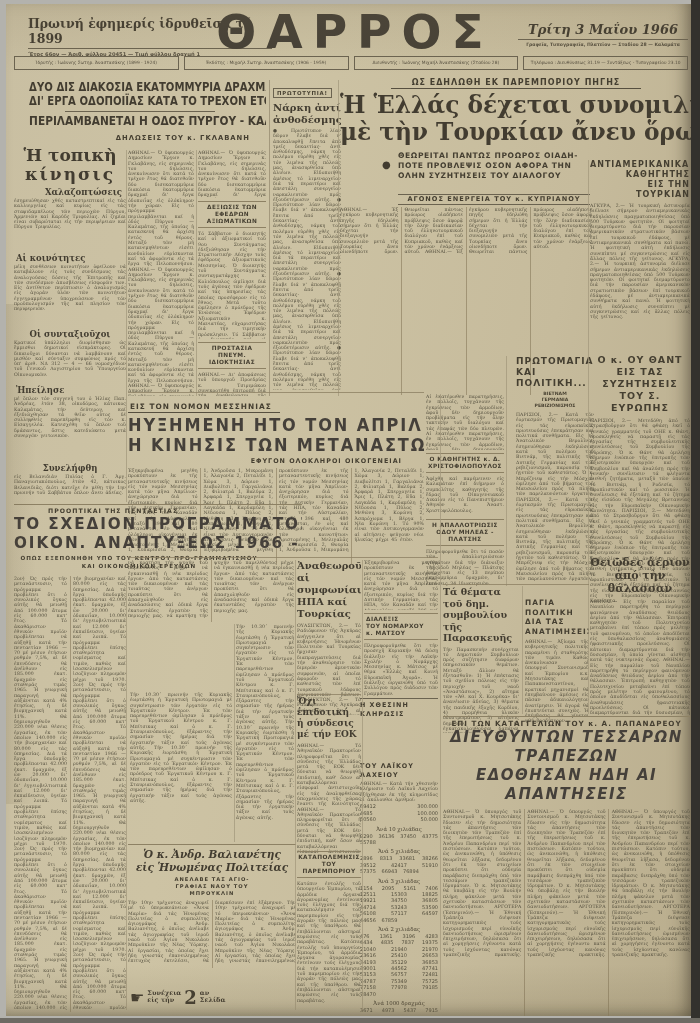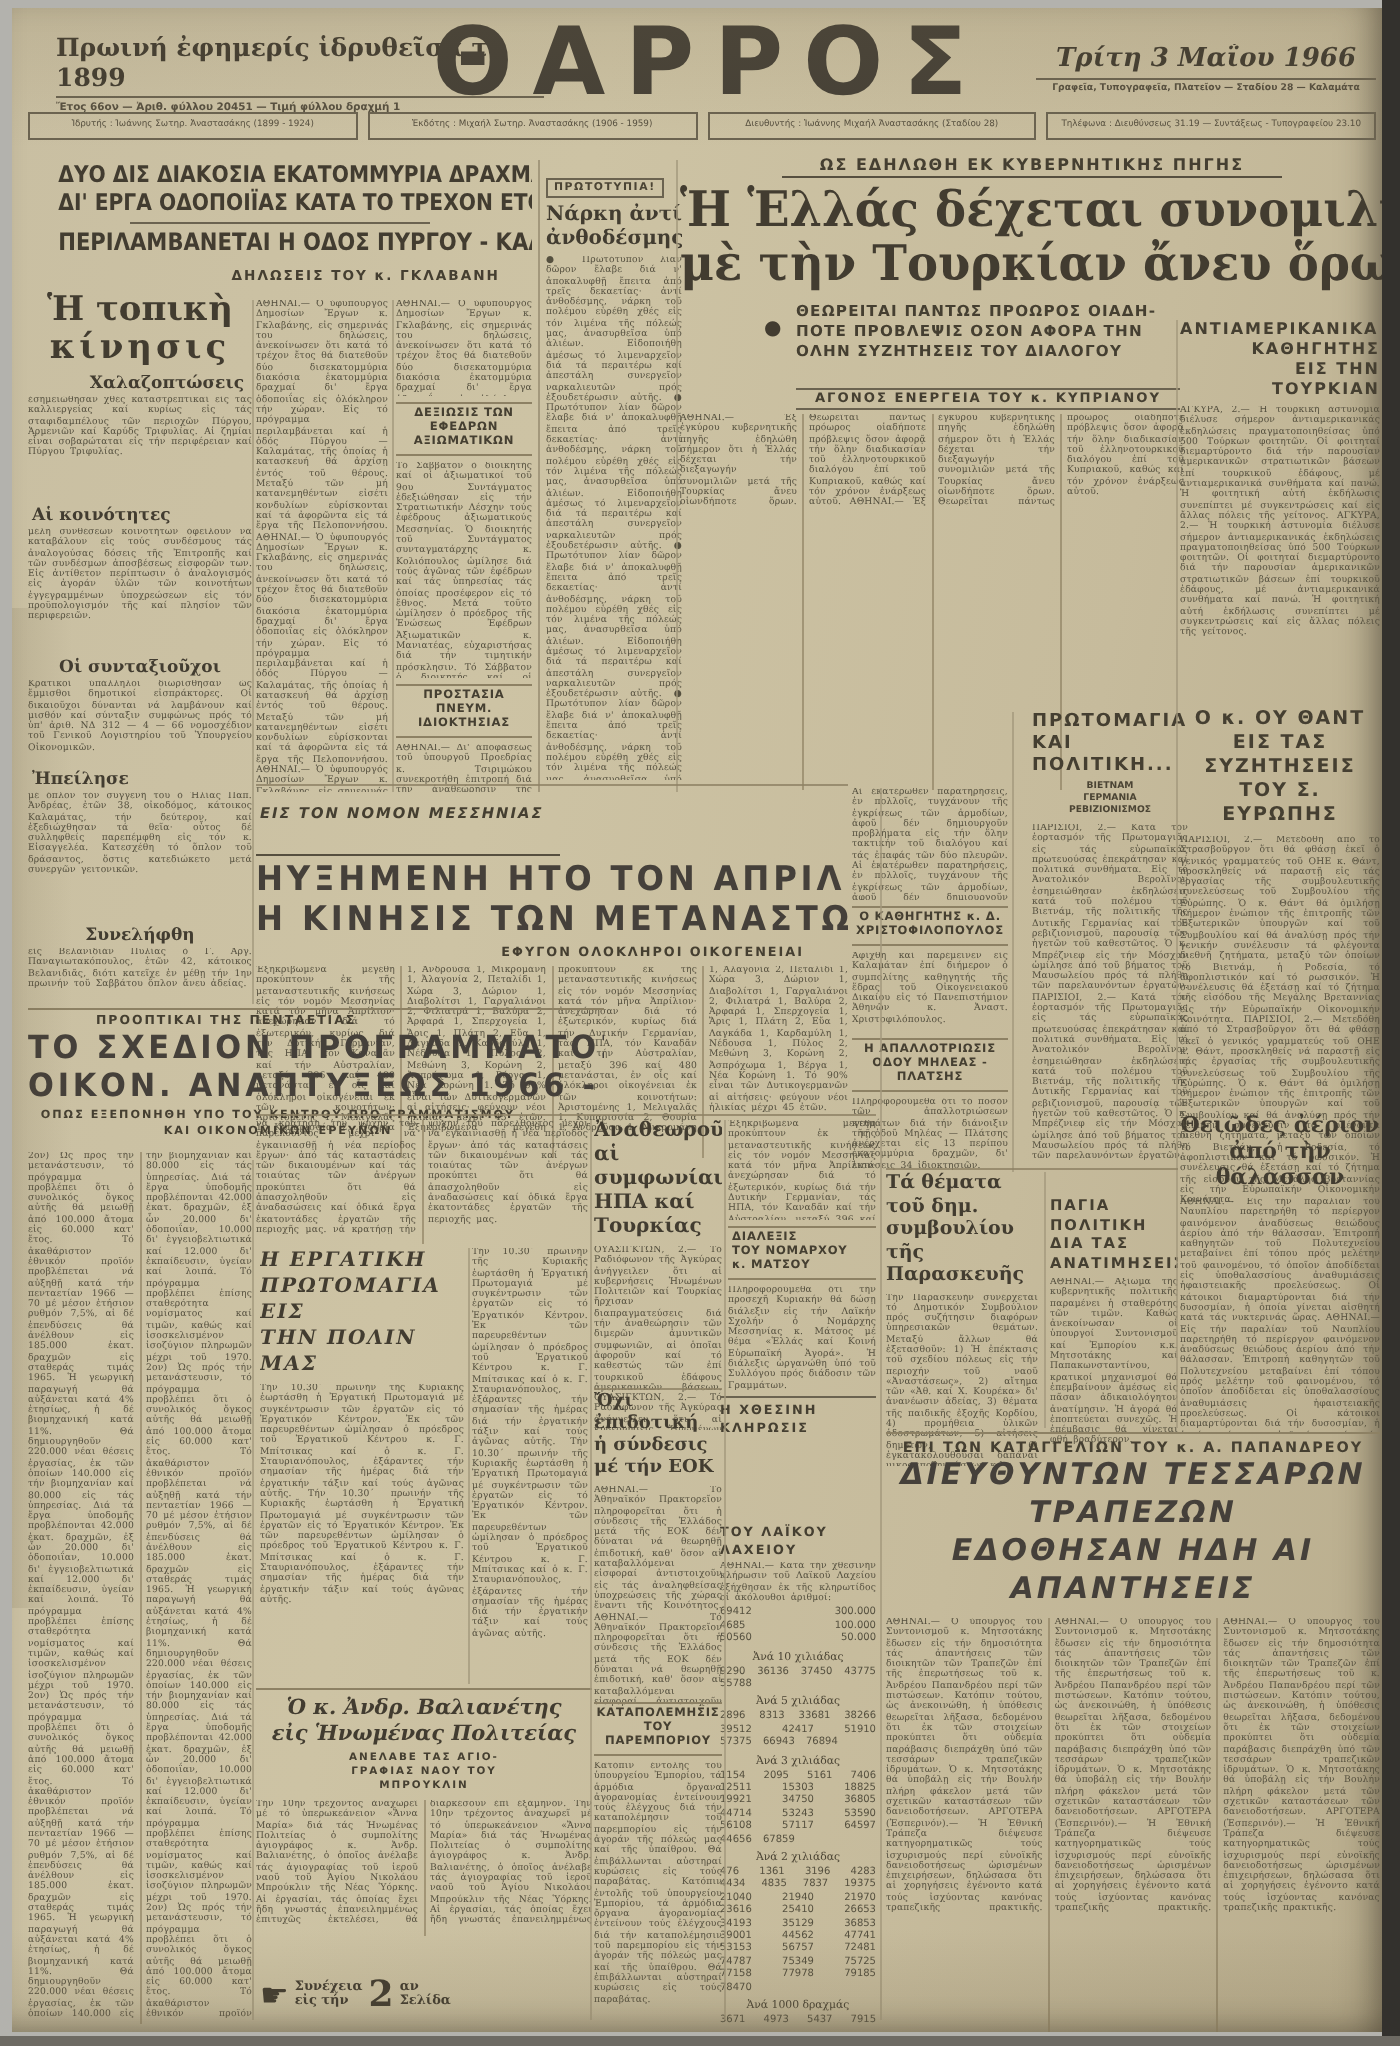--- a/index.html
+++ b/index.html
@@ -90,21 +90,21 @@
     <div class="body" style="height:46px;">ΑΘΗΝΑΙ.— Δι' ἀποφάσεως τοῦ ὑπουργοῦ Προεδρίας κ. Τσιριμώκου συνεκροτήθη ἐπιτροπή διά τήν ἀναθεώρησιν τῆς νομοθεσίας περί προστασίας τῆς πνευματικῆς ἰδιοκτησίας.</div>
   </div>
 
   <div class="blk" style="left:263px;top:76px;width:68px;height:316px;border-left:1px solid #a3987c;padding-left:3px;">
     <div class="sans b" style="font-size:5.4px;border:1px solid #6b6350;display:inline-block;padding:1px 3px;letter-spacing:.8px;color:#4b4434;">ΠΡΩΤΟΤΥΠΙΑ!</div>
     <div class="serifhead" style="font-size:10px;line-height:11.5px;margin:3px 0 3px;">Νάρκη ἀντί ἀνθοδέσμης...</div>
     <div class="body" style="height:262px;">● Πρωτότυπον λίαν δῶρον ἔλαβε διά ν' ἀποκαλυφθῇ ἔπειτα ἀπό τρεῖς δεκαετίας· ἀντί ἀνθοδέσμης, νάρκη τοῦ πολέμου εὑρέθη χθές εἰς τόν λιμένα τῆς πόλεώς μας, ἀνασυρθεῖσα ὑπό ἁλιέων. Εἰδοποιήθη ἀμέσως τό λιμεναρχεῖον διά τά περαιτέρω καί ἀπεστάλη συνεργεῖον ναρκαλιευτῶν πρός ἐξουδετέρωσιν αὐτῆς. ● Πρωτότυπον λίαν δῶρον ἔλαβε διά ν' ἀποκαλυφθῇ ἔπειτα ἀπό τρεῖς δεκαετίας· ἀντί ἀνθοδέσμης, νάρκη τοῦ πολέμου εὑρέθη χθές εἰς τόν λιμένα τῆς πόλεώς μας, ἀνασυρθεῖσα ὑπό ἁλιέων. Εἰδοποιήθη ἀμέσως τό λιμεναρχεῖον διά τά περαιτέρω καί ἀπεστάλη συνεργεῖον ναρκαλιευτῶν πρός ἐξουδετέρωσιν αὐτῆς. ● Πρωτότυπον λίαν δῶρον ἔλαβε διά ν' ἀποκαλυφθῇ ἔπειτα ἀπό τρεῖς δεκαετίας· ἀντί ἀνθοδέσμης, νάρκη τοῦ πολέμου εὑρέθη χθές εἰς τόν λιμένα τῆς πόλεώς μας, ἀνασυρθεῖσα ὑπό ἁλιέων. Εἰδοποιήθη ἀμέσως τό λιμεναρχεῖον διά τά περαιτέρω καί ἀπεστάλη συνεργεῖον ναρκαλιευτῶν πρός ἐξουδετέρωσιν αὐτῆς. ● Πρωτότυπον λίαν δῶρον ἔλαβε διά ν' ἀποκαλυφθῇ ἔπειτα ἀπό τρεῖς δεκαετίας· ἀντί ἀνθοδέσμης, νάρκη τοῦ πολέμου εὑρέθη χθές εἰς τόν λιμένα τῆς πόλεώς μας, ἀνασυρθεῖσα ὑπό ἁλιέων. Εἰδοποιήθη ἀμέσως τό λιμεναρχεῖον διά τά περαιτέρω καί ἀπεστάλη συνεργεῖον ναρκαλιευτῶν πρός ἐξουδετέρωσιν αὐτῆς. ● Πρωτότυπον λίαν δῶρον ἔλαβε διά ν' ἀποκαλυφθῇ ἔπειτα ἀπό τρεῖς δεκαετίας· ἀντί ἀνθοδέσμης, νάρκη τοῦ πολέμου εὑρέθη χθές εἰς τόν λιμένα τῆς πόλεώς μας, ἀνασυρθεῖσα ὑπό ἁλιέων. Εἰδοποιήθη ἀμέσως τό λιμεναρχεῖον διά τά περαιτέρω καί ἀπεστάλη συνεργεῖον ναρκαλιευτῶν πρός ἐξουδετέρωσιν αὐτῆς.</div>
   </div>
 
   <div class="blk" style="left:334px;top:74px;width:352px;">
-    <div class="kick c" style="font-size:8px;width:250px;margin:0 auto;border-bottom:1px solid #564f3f;padding-bottom:1px;">ΩΣ ΕΔΗΛΩΘΗ ΕΚ ΚΥΒΕΡΝΗΤΙΚΗΣ ΠΗΓΗΣ</div>
+    <div class="kick c" style="font-size:8px;width:250px;margin:0 auto;border-bottom:1px solid #564f3f;padding-bottom:1px;">ΩΣ ΕΔΗΛΩΘΗ ΕΚ ΠΑΡΕΜΠΟΡΙΟΥ ΠΗΓΗΣ</div>
     <div class="serifhead cond95" style="font-size:24.5px;line-height:27px;margin-top:2px;">Ἡ Ἑλλάς δέχεται συνομιλίας</div>
     <div class="serifhead cond95" style="font-size:24.5px;line-height:27px;">μὲ τὴν Τουρκίαν ἄνευ ὅρων</div>
     <div style="position:relative;margin:6px 0 0 58px;width:200px;">
       <span style="position:absolute;left:-16px;top:8px;font-size:10px;color:#423c30;">●</span>
       <div class="kick" style="font-size:7.6px;letter-spacing:.6px;line-height:10px;">ΘΕΩΡΕΙΤΑΙ ΠΑΝΤΩΣ ΠΡΟΩΡΟΣ ΟΙΑΔΗ-</div>
       <div class="kick" style="font-size:7.6px;letter-spacing:.6px;line-height:10px;">ΠΟΤΕ ΠΡΟΒΛΕΨΙΣ ΟΣΟΝ ΑΦΟΡΑ ΤΗΝ</div>
       <div class="kick" style="font-size:7.6px;letter-spacing:.6px;line-height:10px;">ΟΛΗΝ ΣΥΖΗΤΗΣΕΙΣ ΤΟΥ ΔΙΑΛΟΓΟΥ</div>
     </div>
   </div>
 
@@ -144,21 +144,21 @@
 
   <div class="blk" style="left:420px;top:390px;width:78px;height:192px;">
     <div class="body" style="height:56px;">Αἱ ἑκατέρωθεν παρατηρήσεις, ἐν πολλοῖς, τυγχάνουν τῆς ἐγκρίσεως τῶν ἁρμοδίων, ἀφοῦ δέν δημιουργοῦν προβλήματα εἰς τήν ὅλην τακτικήν τοῦ διαλόγου καί τάς ἐπαφάς τῶν δύο πλευρῶν. Αἱ ἑκατέρωθεν παρατηρήσεις, ἐν πολλοῖς, τυγχάνουν τῆς ἐγκρίσεως τῶν ἁρμοδίων, ἀφοῦ δέν δημιουργοῦν προβλήματα εἰς τήν ὅλην τακτικήν τοῦ διαλόγου καί τάς ἐπαφάς τῶν δύο πλευρῶν.</div>
     <div class="smallhead">Ο ΚΑΘΗΓΗΤΗΣ κ. Δ. ΧΡΙΣΤΟΦΙΛΟΠΟΥΛΟΣ</div>
     <div class="body" style="height:40px;">Ἀφίχθη καί παρέμεινεν εἰς Καλαμάταν ἐπί διήμερον ὁ συμπολίτης καθηγητής τῆς ἕδρας τοῦ Οἰκογενειακοῦ Δικαίου εἰς τό Πανεπιστήμιον Ἀθηνῶν κ. Ἀναστ. Χριστοφιλόπουλος.</div>
     <div class="smallhead">Η ΑΠΑΛΛΟΤΡΙΩΣΙΣ ΟΔΟΥ ΜΗΛΕΑΣ - ΠΛΑΤΣΗΣ</div>
     <div class="body" style="height:42px;">Πληροφορούμεθα ὅτι τό ποσόν τῶν ἀπαλλοτριώσεων κτημάτων διά τήν διάνοιξιν τῆς ὁδοῦ Μηλέας — Πλάτσης ἀνέρχεται εἰς 13 περίπου ἑκατομμύρια δραχμῶν, δι' ἐκτάσεις 34 ἰδιοκτησιῶν.</div>
   </div>
 
   <div class="blk" style="left:122px;top:390px;width:296px;">
-    <div class="kick" style="font-size:7.4px;display:inline-block;border-bottom:1px solid #564f3f;padding:0 8px 16px 2px;font-style:italic;">ΕΙΣ ΤΟΝ ΝΟΜΟΝ ΜΕΣΣΗΝΙΑΣ</div>
+    <div class="kick" style="font-size:7.4px;display:inline-block;border-bottom:1px solid #564f3f;padding:0 8px 1px 2px;">ΕΙΣ ΤΟΝ ΝΟΜΟΝ ΜΕΣΣΗΝΙΑΣ</div>
     <div class="sans b cond95" style="font-size:17px;line-height:20px;letter-spacing:2px;color:#45403a;margin-top:2px;">ΗΥΞΗΜΕΝΗ ΗΤΟ ΤΟΝ ΑΠΡΙΛΙΟΝ</div>
     <div class="sans b cond95" style="font-size:17px;line-height:20px;letter-spacing:2px;color:#45403a;">Η ΚΙΝΗΣΙΣ ΤΩΝ ΜΕΤΑΝΑΣΤΩΝ</div>
     <div class="kick r" style="font-size:6.4px;padding-right:22px;margin:2px 0 3px;">ΕΦΥΓΟΝ ΟΛΟΚΛΗΡΟΙ ΟΙΚΟΓΕΝΕΙΑΙ</div>
     <div class="body cols4" style="height:96px;">Ἐξηκριβωμένα μεγέθη προκύπτουν ἐκ τῆς μεταναστευτικῆς κινήσεως εἰς τόν νομόν Μεσσηνίας κατά τόν μῆνα Ἀπρίλιον· ἀνεχώρησαν διά τό ἐξωτερικόν, κυρίως διά τήν Δυτικήν Γερμανίαν, τάς ΗΠΑ, τόν Καναδᾶν καί τήν Αὐστραλίαν, μεταξύ 396 καί 480 μετανάσται, ἐν οἷς καί ὁλόκληροι οἰκογένειαι ἐκ τῶν κοινοτήτων: Ἀριστομένης 1, Μελιγαλᾶς 1, Κυπαρισσία 2, Θουρία 1, Ἀνδροῦσα 1, Μικρομάνη 1, Ἀλαγονία 2, Πεταλίδι 1, Χώρα 3, Δώριον 1, Διαβολίτσι 1, Γαργαλιάνοι 2, Φιλιατρά 1, Βαλύρα 2, Ἀρφαρά 1, Σπερχογεία 1, Ἄρις 1, Πλάτη 2, Εὔα 1, Λαγκάδα 1, Καρδαμύλη 1, Νέδουσα 1, Πύλος 2, Μεθώνη 3, Κορώνη 2, Ἀσπρόχωμα 1, Βέργα 1, Νέα Κορώνη 1. Τό 90% εἶναι τῶν Δυτικογερμανῶν αἱ αἰτήσεις· φεύγουν νέοι ἡλικίας μέχρι 45 ἐτῶν. Ἐξηκριβωμένα μεγέθη προκύπτουν ἐκ τῆς μεταναστευτικῆς κινήσεως εἰς τόν νομόν Μεσσηνίας κατά τόν μῆνα Ἀπρίλιον· ἀνεχώρησαν διά τό ἐξωτερικόν, κυρίως διά τήν Δυτικήν Γερμανίαν, τάς ΗΠΑ, τόν Καναδᾶν καί τήν Αὐστραλίαν, μεταξύ 396 καί 480 μετανάσται, ἐν οἷς καί ὁλόκληροι οἰκογένειαι ἐκ τῶν κοινοτήτων: Ἀριστομένης 1, Μελιγαλᾶς 1, Κυπαρισσία 2, Θουρία 1, Ἀνδροῦσα 1, Μικρομάνη 1, Ἀλαγονία 2, Πεταλίδι 1, Χώρα 3, Δώριον 1, Διαβολίτσι 1, Γαργαλιάνοι 2, Φιλιατρά 1, Βαλύρα 2, Ἀρφαρά 1, Σπερχογεία 1, Ἄρις 1, Πλάτη 2, Εὔα 1, Λαγκάδα 1, Καρδαμύλη 1, Νέδουσα 1, Πύλος 2, Μεθώνη 3, Κορώνη 2, Ἀσπρόχωμα 1, Βέργα 1, Νέα Κορώνη 1. Τό 90% εἶναι τῶν Δυτικογερμανῶν αἱ αἰτήσεις· φεύγουν νέοι ἡλικίας μέχρι 45 ἐτῶν.</div>
   </div>
 
   <div class="blk body cols2" style="left:122px;top:556px;width:166px;height:62px;">νά κρατήσῃ τήν ψυχήν τοῦ παρελθόντος μέχρι νά ἐγκαινιασθῇ ἡ νέα περίοδος ἔργων· ἀπό τάς καταστάσεις τῶν δικαιουμένων καί τάς τοιαύτας τῶν ἀνέργων προκύπτει ὅτι θά ἀπασχοληθοῦν εἰς ἀναδασώσεις καί ὁδικά ἔργα ἑκατοντάδες ἐργατῶν τῆς περιοχῆς μας. νά κρατήσῃ τήν ψυχήν τοῦ παρελθόντος μέχρι νά ἐγκαινιασθῇ ἡ νέα περίοδος ἔργων· ἀπό τάς καταστάσεις τῶν δικαιουμένων καί τάς τοιαύτας τῶν ἀνέργων προκύπτει ὅτι θά ἀπασχοληθοῦν εἰς ἀναδασώσεις καί ὁδικά ἔργα ἑκατοντάδες ἐργατῶν τῆς περιοχῆς μας.</div>
 
   <div class="blk" style="left:291px;top:556px;width:64px;">
     <div class="serifhead" style="font-size:10px;line-height:12px;">Ἀναθεωροῦνται</div>
@@ -213,25 +213,20 @@
     <div class="serifhead" style="font-size:9px;line-height:11px;">Ὄχι ἐπιδοτική</div>
     <div class="serifhead" style="font-size:9px;line-height:11px;">ἡ σύνδεσις μέ τήν ΕΟΚ</div>
     <div class="body" style="height:110px;margin-top:3px;">ΑΘΗΝΑΙ.— Τό Ἀθηναϊκόν Πρακτορεῖον πληροφορεῖται ὅτι ἡ σύνδεσις τῆς Ἑλλάδος μετά τῆς ΕΟΚ δέν δύναται νά θεωρηθῇ ἐπιδοτική, καθ' ὅσον αἱ καταβαλλόμεναι εἰσφοραί ἀντιστοιχοῦν εἰς τάς ἀναληφθείσας ὑποχρεώσεις τῆς χώρας ἔναντι τῆς Κοινότητος. ΑΘΗΝΑΙ.— Τό Ἀθηναϊκόν Πρακτορεῖον πληροφορεῖται ὅτι ἡ σύνδεσις τῆς Ἑλλάδος μετά τῆς ΕΟΚ δέν δύναται νά θεωρηθῇ ἐπιδοτική, καθ' ὅσον αἱ καταβαλλόμεναι εἰσφοραί ἀντιστοιχοῦν εἰς τάς ἀναληφθείσας ὑποχρεώσεις τῆς χώρας ἔναντι τῆς Κοινότητος.</div>
   </div>
 
   <div class="blk" style="left:291px;top:844px;width:64px;">
     <div class="smallhead">ΚΑΤΑΠΟΛΕΜΗΣΙΣ ΤΟΥ ΠΑΡΕΜΠΟΡΙΟΥ</div>
     <div class="body" style="height:136px;">Κατόπιν ἐντολῆς τοῦ ὑπουργείου Ἐμπορίου, τά ἁρμόδια ὄργανα ἀγορανομίας ἐντείνουν τούς ἐλέγχους διά τήν καταπολέμησιν τοῦ παρεμπορίου εἰς τήν ἀγοράν τῆς πόλεώς μας καί τῆς ὑπαίθρου. Θά ἐπιβάλλωνται αὐστηραί κυρώσεις εἰς τούς παραβάτας. Κατόπιν ἐντολῆς τοῦ ὑπουργείου Ἐμπορίου, τά ἁρμόδια ὄργανα ἀγορανομίας ἐντείνουν τούς ἐλέγχους διά τήν καταπολέμησιν τοῦ παρεμπορίου εἰς τήν ἀγοράν τῆς πόλεώς μας καί τῆς ὑπαίθρου. Θά ἐπιβάλλωνται αὐστηραί κυρώσεις εἰς τούς παραβάτας.</div>
   </div>
 
-  <div class="blk" style="left:124px;top:620px;width:104px;">
-    <div class="serifhead" style="font-size:10px;line-height:13px;font-style:italic;letter-spacing:1px;">Η ΕΡΓΑΤΙΚΗ</div>
-    <div class="serifhead" style="font-size:10px;line-height:13px;font-style:italic;letter-spacing:1px;">ΠΡΩΤΟΜΑΓΙΑ ΕΙΣ</div>
-    <div class="serifhead" style="font-size:10px;line-height:13px;font-style:italic;letter-spacing:1px;">ΤΗΝ ΠΟΛΙΝ ΜΑΣ</div>
-  </div>
   <div class="blk body" style="left:230px;top:620px;width:58px;height:218px;">Τήν 10.30΄ πρωινήν τῆς Κυριακῆς ἑωρτάσθη ἡ Ἐργατική Πρωτομαγιά μέ συγκέντρωσιν τῶν ἐργατῶν εἰς τό Ἐργατικόν Κέντρον. Ἐκ τῶν παρευρεθέντων ὡμίλησαν ὁ πρόεδρος τοῦ Ἐργατικοῦ Κέντρου κ. Γ. Μπίτσικας καί ὁ κ. Γ. Σταυριανόπουλος, ἐξάραντες τήν σημασίαν τῆς ἡμέρας διά τήν ἐργατικήν τάξιν καί τούς ἀγῶνας αὐτῆς. Τήν 10.30΄ πρωινήν τῆς Κυριακῆς ἑωρτάσθη ἡ Ἐργατική Πρωτομαγιά μέ συγκέντρωσιν τῶν ἐργατῶν εἰς τό Ἐργατικόν Κέντρον. Ἐκ τῶν παρευρεθέντων ὡμίλησαν ὁ πρόεδρος τοῦ Ἐργατικοῦ Κέντρου κ. Γ. Μπίτσικας καί ὁ κ. Γ. Σταυριανόπουλος, ἐξάραντες τήν σημασίαν τῆς ἡμέρας διά τήν ἐργατικήν τάξιν καί τούς ἀγῶνας αὐτῆς.</div>
   <div class="blk body" style="left:124px;top:688px;width:102px;height:150px;">Τήν 10.30΄ πρωινήν τῆς Κυριακῆς ἑωρτάσθη ἡ Ἐργατική Πρωτομαγιά μέ συγκέντρωσιν τῶν ἐργατῶν εἰς τό Ἐργατικόν Κέντρον. Ἐκ τῶν παρευρεθέντων ὡμίλησαν ὁ πρόεδρος τοῦ Ἐργατικοῦ Κέντρου κ. Γ. Μπίτσικας καί ὁ κ. Γ. Σταυριανόπουλος, ἐξάραντες τήν σημασίαν τῆς ἡμέρας διά τήν ἐργατικήν τάξιν καί τούς ἀγῶνας αὐτῆς. Τήν 10.30΄ πρωινήν τῆς Κυριακῆς ἑωρτάσθη ἡ Ἐργατική Πρωτομαγιά μέ συγκέντρωσιν τῶν ἐργατῶν εἰς τό Ἐργατικόν Κέντρον. Ἐκ τῶν παρευρεθέντων ὡμίλησαν ὁ πρόεδρος τοῦ Ἐργατικοῦ Κέντρου κ. Γ. Μπίτσικας καί ὁ κ. Γ. Σταυριανόπουλος, ἐξάραντες τήν σημασίαν τῆς ἡμέρας διά τήν ἐργατικήν τάξιν καί τούς ἀγῶνας αὐτῆς.</div>
 
   <div class="blk" style="left:122px;top:840px;width:168px;border-top:1px solid #8d8164;padding-top:3px;">
     <div class="serifhead c" style="font-size:10.5px;line-height:12.5px;font-style:italic;">Ὁ κ. Ἀνδρ. Βαλιανέτης</div>
     <div class="serifhead c" style="font-size:10.5px;line-height:12.5px;font-style:italic;">εἰς Ἡνωμένας Πολιτείας</div>
     <div class="kick c" style="font-size:5.2px;line-height:7px;margin-top:3px;">ΑΝΕΛΑΒΕ ΤΑΣ ΑΓΙΟ-</div>
     <div class="kick c" style="font-size:5.2px;line-height:7px;">ΓΡΑΦΙΑΣ ΝΑΟΥ ΤΟΥ</div>
     <div class="kick c" style="font-size:5.2px;line-height:7px;">ΜΠΡΟΥΚΛΙΝ</div>
     <div class="body cols2" style="height:68px;margin-top:3px;">Τήν 10ην τρέχοντος ἀναχωρεῖ μέ τό ὑπερωκεάνειον «Ἄννα Μαρία» διά τάς Ἡνωμένας Πολιτείας ὁ συμπολίτης ἁγιογράφος κ. Ἀνδρ. Βαλιανέτης, ὁ ὁποῖος ἀνέλαβε τάς ἁγιογραφίας τοῦ ἱεροῦ ναοῦ τοῦ Ἁγίου Νικολάου Μπρούκλιν τῆς Νέας Ὑόρκης. Αἱ ἐργασίαι, τάς ὁποίας ἔχει ἤδη γνωστάς ἐπανειλημμένως ἐπιτυχῶς ἐκτελέσει, θά διαρκέσουν ἐπί ἑξάμηνον. Τήν 10ην τρέχοντος ἀναχωρεῖ μέ τό ὑπερωκεάνειον «Ἄννα Μαρία» διά τάς Ἡνωμένας Πολιτείας ὁ συμπολίτης ἁγιογράφος κ. Ἀνδρ. Βαλιανέτης, ὁ ὁποῖος ἀνέλαβε τάς ἁγιογραφίας τοῦ ἱεροῦ ναοῦ τοῦ Ἁγίου Νικολάου Μπρούκλιν τῆς Νέας Ὑόρκης. Αἱ ἐργασίαι, τάς ὁποίας ἔχει ἤδη γνωστάς ἐπανειλημμένως ἐπιτυχῶς ἐκτελέσει, θά διαρκέσουν ἐπί ἑξάμηνον.</div>

